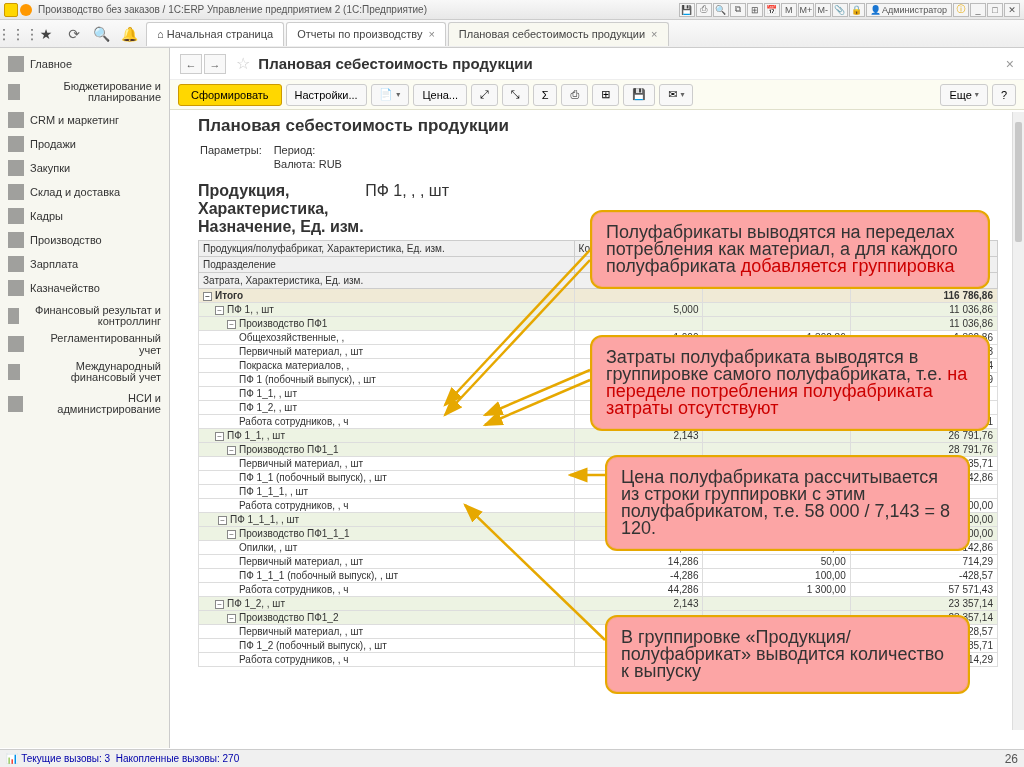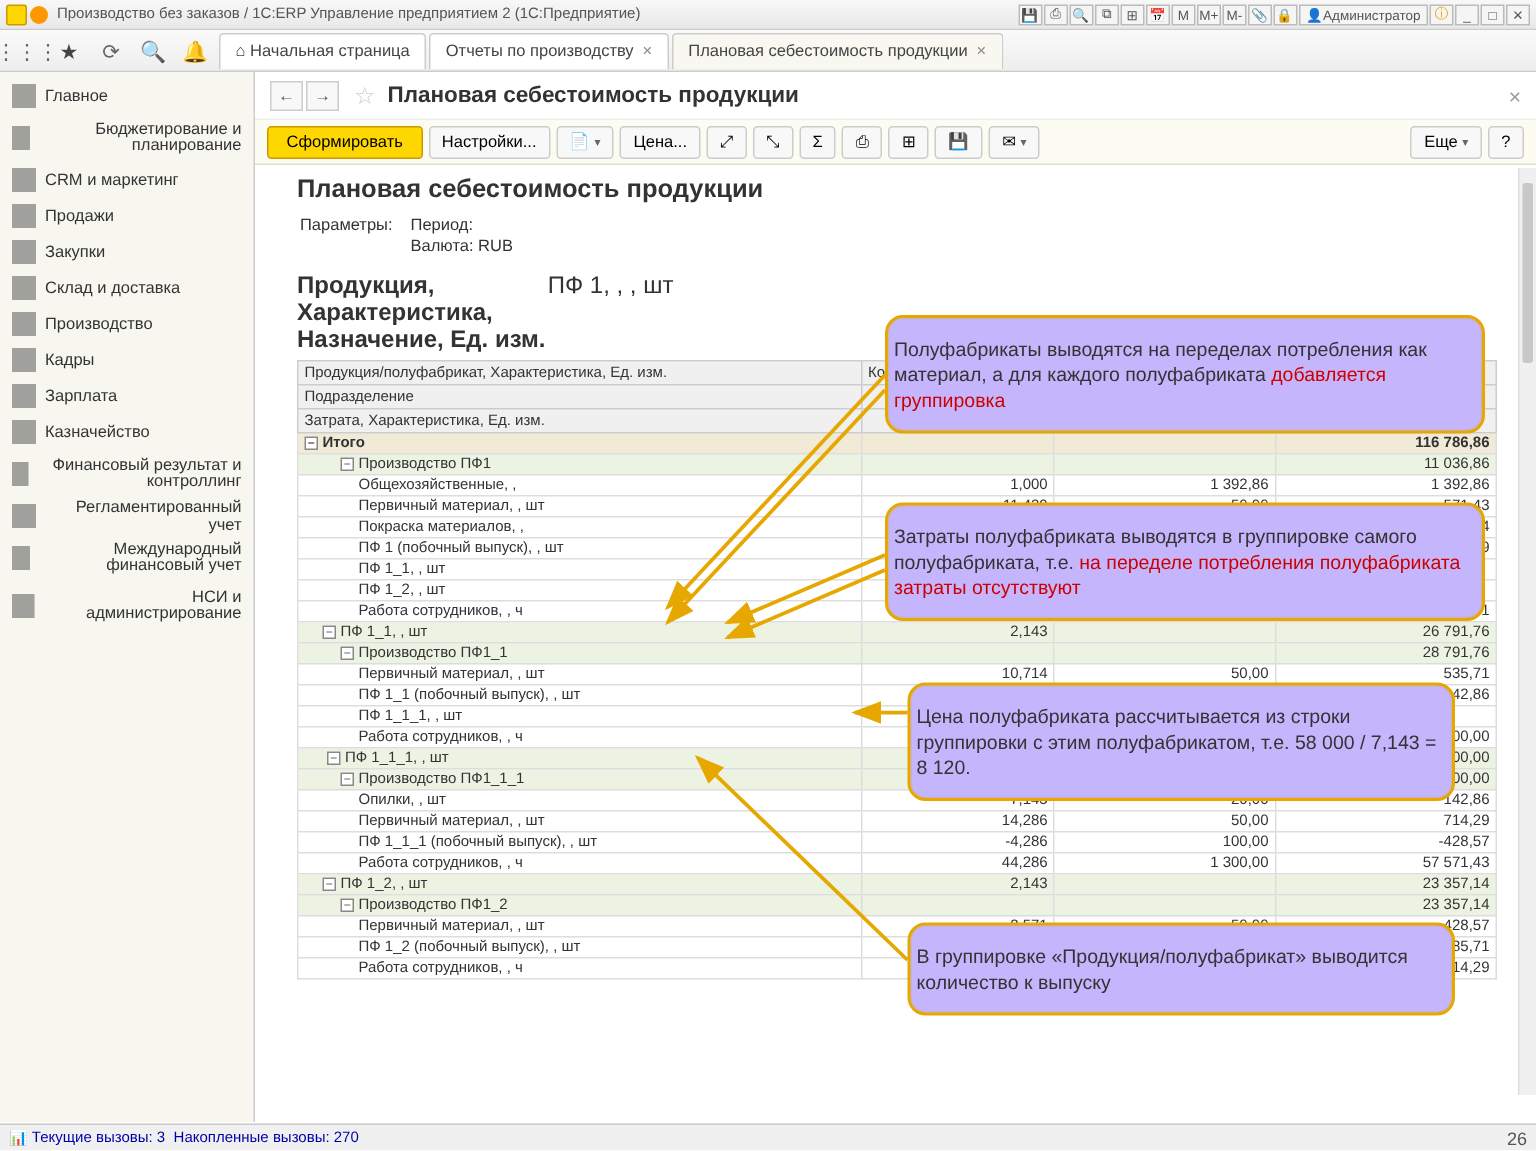--- a/index.html
+++ b/index.html
@@ -55,21 +55,21 @@
 .data-table th { border: 1px solid #ccc; background: #f0f0f0; padding: 2px 4px; text-align: left; font-weight: normal; }
 .data-table td { border: 1px solid #ddd; padding: 1px 4px; white-space: nowrap; }
 .data-table .num { text-align: right; }
 .data-table .lvl0 { background: #f0ead6; font-weight: bold; }
 .data-table .lvl1 { background: #edf3e3; }
 .data-table .lvl2 { background: #edf3e3; }
 .data-table .lvl3 { background: #fff; }
 .highlight-cell { outline: 3px solid #e00; outline-offset: -2px; background: #fff !important; }
 
 
-.callout { position: absolute; border: 2px solid #e6a800; background: #c4b5fd; border-radius: 12px; padding: 12px 4px; font-size: 13px; line-height: 17px; color: #333; box-shadow: 0 0 0 1px rgba(230,168,0,0.2) inset; }
+.callout { position: absolute; border: 2px solid #e6a800; background: #fca5a5; border-radius: 12px; padding: 12px 14px; font-size: 18px; line-height: 17px; color: #333; box-shadow: 0 0 0 1px rgba(230,168,0,0.2) inset; }
 .callout .red { color: #c00; }
 .arrow { position: absolute; pointer-events: none; }
 
 
 .footer { position: absolute; bottom: 0; left: 0; right: 0; height: 18px; border-top: 1px solid #ccc; background: #f0f0f0; display: flex; align-items: center; padding: 0 6px; font-size: 10px; color: #00a; }
 .footer .fspacer { flex:1; }
 .footer .pagenum { color:#555; font-size:12px; }
 
 .vscroll { position:absolute; top:64px; right:0; width:12px; bottom:18px; background:#f0f0f0; border-left:1px solid #ddd; }
 .vscroll .thumb { position:absolute; top:10px; left:2px; right:2px; height:120px; background:#c8c8c8; border-radius:2px; }
@@ -144,25 +144,25 @@
       <div class="side-item">
         <span class="sicon"></span>
         <span>Закупки</span>
       </div>
       <div class="side-item">
         <span class="sicon"></span>
         <span>Склад и доставка</span>
       </div>
       <div class="side-item">
         <span class="sicon"></span>
+        <span>Кадры</span>
+      </div>
+      <div class="side-item">
+        <span class="sicon"></span>
         <span>Производство</span>
-      </div>
-      <div class="side-item">
-        <span class="sicon"></span>
-        <span>Кадры</span>
       </div>
       <div class="side-item">
         <span class="sicon"></span>
         <span>Зарплата</span>
       </div>
       <div class="side-item">
         <span class="sicon"></span>
         <span>Казначейство</span>
       </div>
       <div class="side-item tall">
@@ -256,20 +256,26 @@
                 <th></th>
               </tr>
           </thead>
           <tbody id="tbody">
               <tr class="lvl0">
                 <td style="padding-left:4px;"><span class="tree-toggle">−</span>Итого</td>
                 <td class="num"></td>
                 <td class="num"></td>
                 <td class="num">116 786,86</td>
               </tr>
+              <tr class="lvl1">
+                <td style="padding-left:16px;"><span class="tree-toggle">−</span>ПФ 1, , шт</td>
+                <td class="num">5,000</td>
+                <td class="num"></td>
+                <td class="num">11 036,86</td>
+              </tr>
               <tr class="lvl2">
                 <td style="padding-left:28px;"><span class="tree-toggle">−</span>Производство ПФ1</td>
                 <td class="num"></td>
                 <td class="num"></td>
                 <td class="num">11 036,86</td>
               </tr>
               <tr class="lvl3">
                 <td style="padding-left:40px;">Общехозяйственные, ,</td>
                 <td class="num">1,000</td>
                 <td class="num">1 392,86</td>

